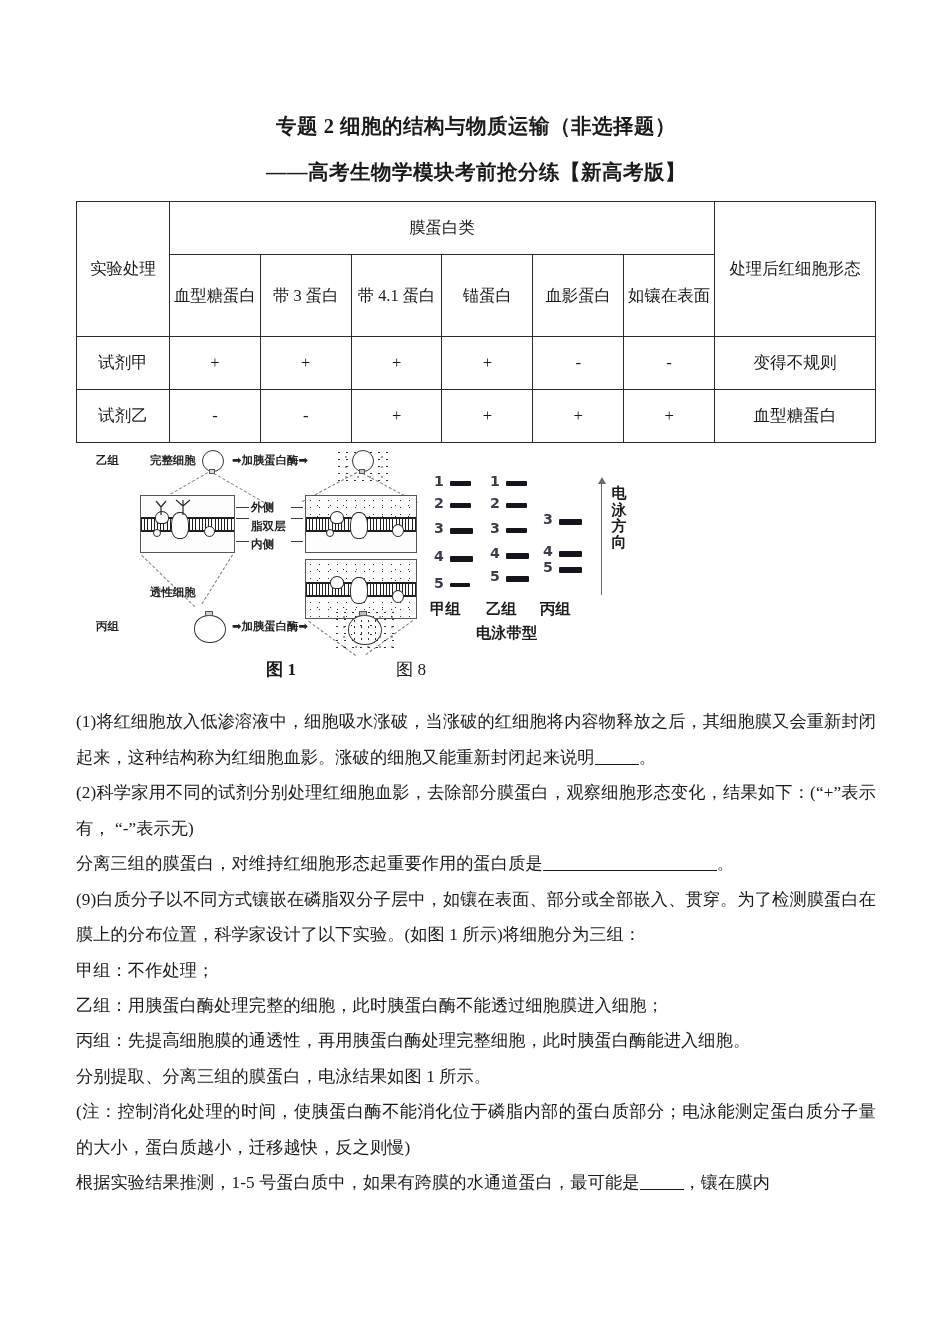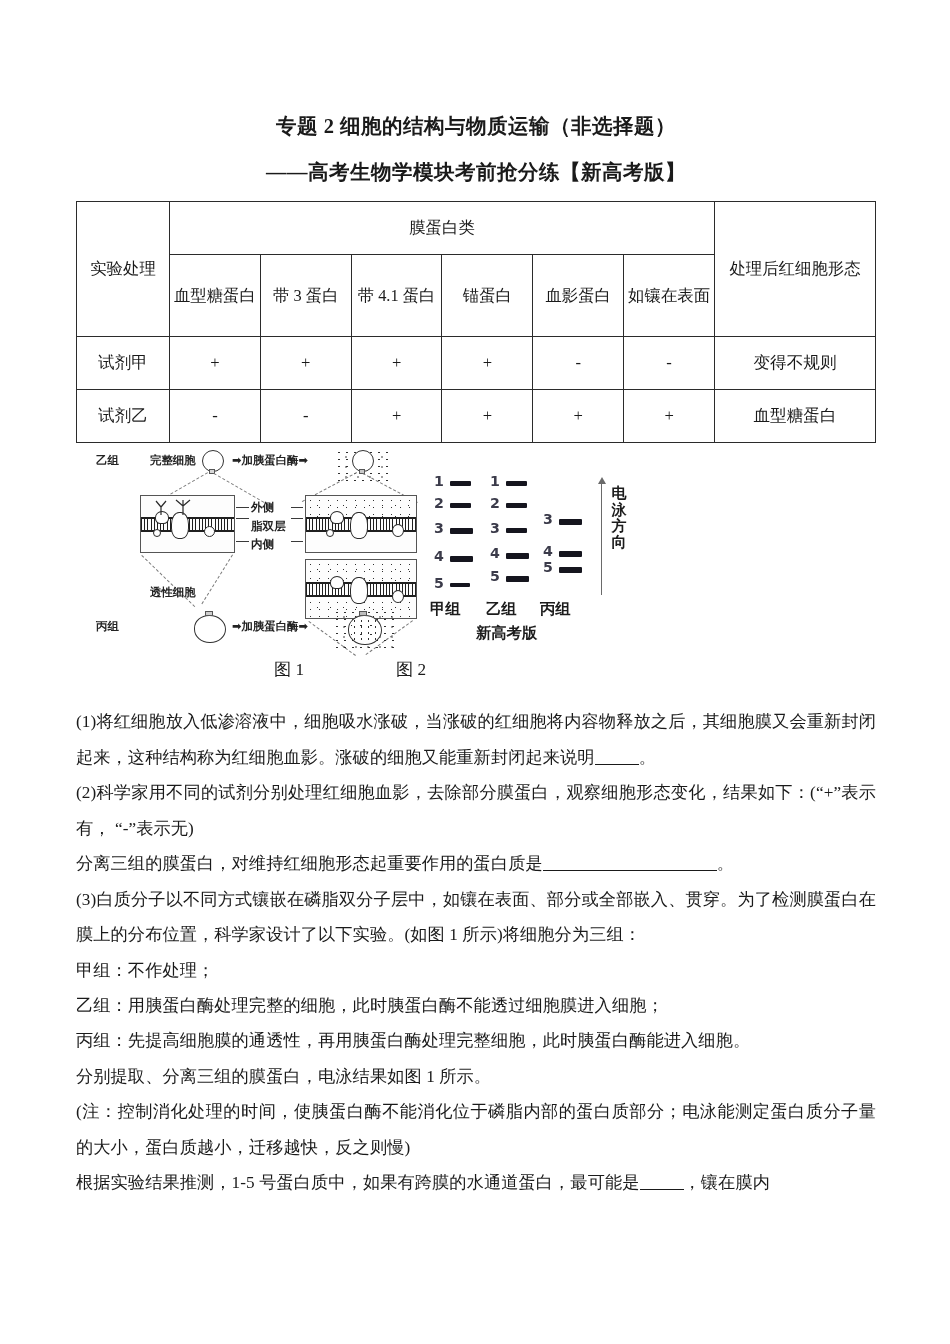--- a/index.html
+++ b/index.html
@@ -111,21 +111,21 @@
     left: 0;
     top: 208px;
     width: 460px;
     height: 34px;
   }
   .fig-cap {
     position: absolute;
     font-size: 17.2px;
     line-height: 1.5;
   }
-  .fig-cap-1 { left: 198px; top: 0; }
+  .fig-cap-1 { left: 190px; top: 0; font-weight: bold; }
   .fig-cap-2 { left: 320px; top: 0; }
 
   
   .f1-label {
     position: absolute;
     font-size: 11.4px;
     font-weight: bold;
     white-space: nowrap;
     font-family: "DejaVu Sans", "Liberation Sans", sans-serif;
     color: #232323;
@@ -385,36 +385,36 @@
       <div class="lane-label" style="left:115px; top:88px;">5</div>
       <div class="band" style="left:131px; top:96px; width:23px; height:6px;"></div>
 
       <div class="axis-arrow" style="left:170px; top:6px;"></div>
       <div class="axis-line" style="left:173px; top:12px; height:112px;"></div>
       <div class="axis-text" style="left:182px; top:14px;">电泳方向</div>
 
       <div class="group-label" style="left:2px;   top:128px;">甲组</div>
       <div class="group-label" style="left:58px;  top:128px;">乙组</div>
       <div class="group-label" style="left:112px; top:128px;">丙组</div>
-      <div class="group-label" style="left:48px;  top:152px;">新高考版</div>
+      <div class="group-label" style="left:48px;  top:152px;">电泳带型</div>
     </div>
 
     <div class="fig-caption-row">
       <div class="fig-cap fig-cap-1">图 1</div>
-      <div class="fig-cap fig-cap-2">图 2</div>
+      <div class="fig-cap fig-cap-2">图 8</div>
     </div>
   </div>
 
   <p class="para"><span>(1)将红细胞放入低渗溶液中，细胞吸水涨破，当涨破的红细胞将内容物释放之后，其细胞膜又会重新封闭起来，这种结构称为红细胞血影。涨破的细胞又能重新封闭起来说明</span><span class="blank-sm"></span><span>。</span></p>
 
   <p class="para">(2)科学家用不同的试剂分别处理红细胞血影，去除部分膜蛋白，观察细胞形态变化，结果如下：(“+”表示有， “-”表示无)</p>
 
   <p class="para"><span>分离三组的膜蛋白，对维持红细胞形态起重要作用的蛋白质是</span><span class="blank-lg"></span><span>。</span></p>
 
-  <p class="para">(3)白质分子以不同方式镶嵌在磷脂双分子层中，如镶在表面、部分或全部嵌入、贯穿。为了检测膜蛋白在膜上的分布位置，科学家设计了以下实验。(如图 1 所示)将细胞分为三组：</p>
+  <p class="para">(9)白质分子以不同方式镶嵌在磷脂双分子层中，如镶在表面、部分或全部嵌入、贯穿。为了检测膜蛋白在膜上的分布位置，科学家设计了以下实验。(如图 1 所示)将细胞分为三组：</p>
   <p class="para">甲组：不作处理；</p>
   <p class="para">乙组：用胰蛋白酶处理完整的细胞，此时胰蛋白酶不能透过细胞膜进入细胞；</p>
   <p class="para">丙组：先提高细胞膜的通透性，再用胰蛋白酶处理完整细胞，此时胰蛋白酶能进入细胞。</p>
   <p class="para">分别提取、分离三组的膜蛋白，电泳结果如图 1 所示。</p>
   <p class="para">(注：控制消化处理的时间，使胰蛋白酶不能消化位于磷脂内部的蛋白质部分；电泳能测定蛋白质分子量的大小，蛋白质越小，迁移越快，反之则慢)</p>
 
   <p class="para"><span>根据实验结果推测，1-5 号蛋白质中，如果有跨膜的水通道蛋白，最可能是</span><span class="blank-sm"></span><span>，镶在膜内</span></p>
 
  </div>
 </div>

